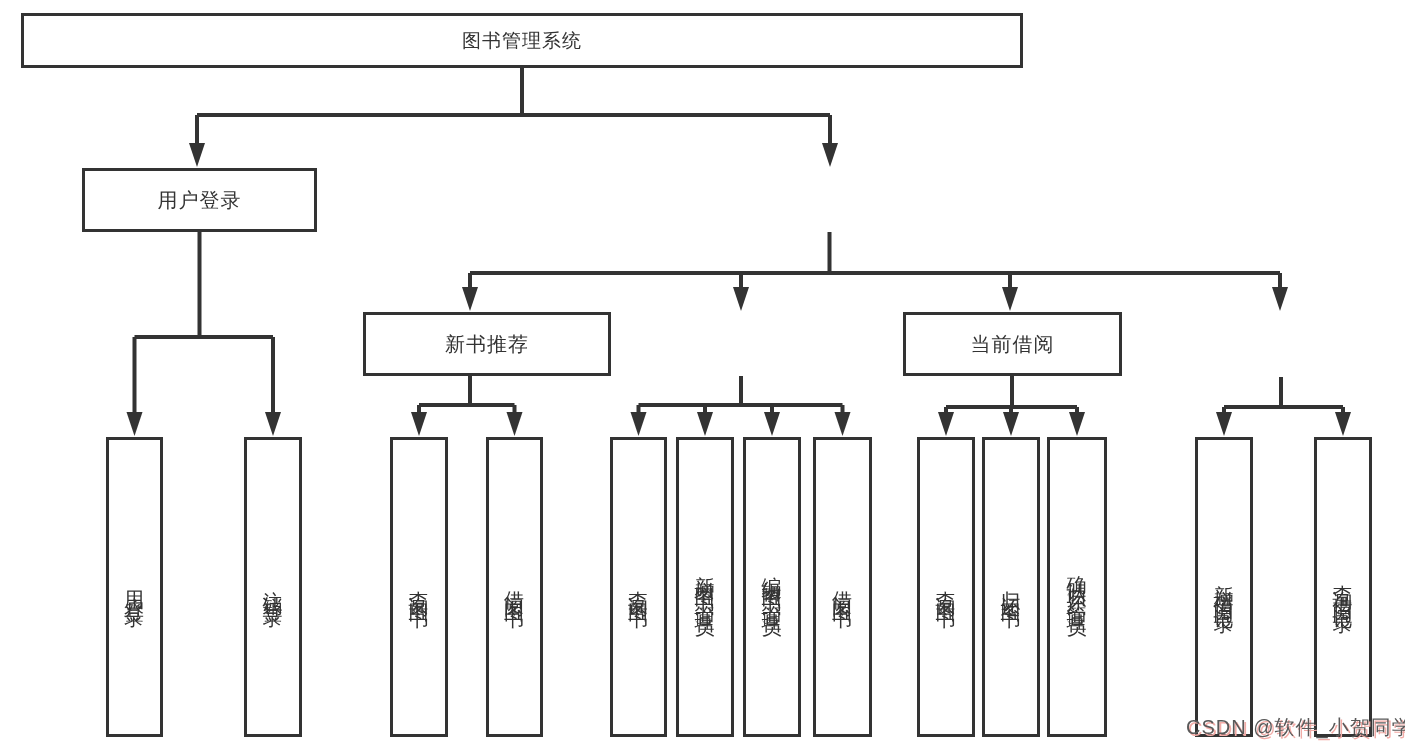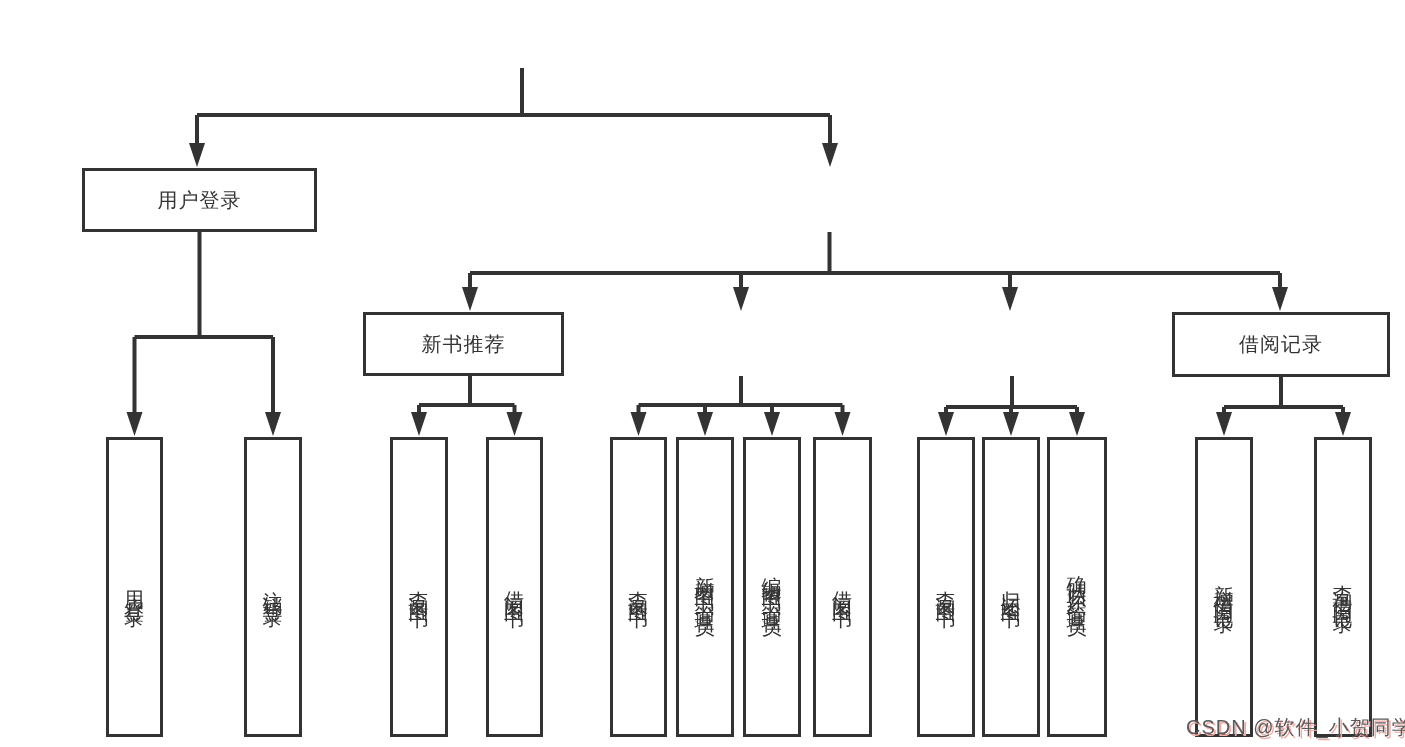--- a/index.html
+++ b/index.html
@@ -90,25 +90,26 @@
       <polygon points="764,412 780,412 772,436"></polygon>
       <polygon points="834.5,412 850.5,412 842.5,436"></polygon>
       <polygon points="938,412 954,412 946,436"></polygon>
       <polygon points="1003,412 1019,412 1011,436"></polygon>
       <polygon points="1069,412 1085,412 1077,436"></polygon>
       <polygon points="1216,412 1232,412 1224,436"></polygon>
       <polygon points="1335,412 1351,412 1343,436"></polygon>
     </g>
   </svg>
 
+  <div class="node root" style="left:21px; top:13px; width:1002px; height:55px;">图书管理系统</div>
 
   <div class="node" style="left:82px; top:168px; width:235px; height:64px;">用户登录</div>
 
-  <div class="node" style="left:363px; top:312px; width:201px; height:64px;">新书推荐</div>
-  <div class="node" style="left:1172px; top:312px; width:218px; height:65px;">借阅记录</div>
+  <div class="node" style="left:363px; top:312px; width:248px; height:64px;">新书推荐</div>
+  <div class="node" style="left:903px; top:312px; width:219px; height:64px;">当前借阅</div>
 
   <div class="leaf" style="left:106px; width:57px;">用户登录</div>
   <div class="leaf" style="left:244px; width:58px;">注销登录</div>
 
   <div class="leaf" style="left:390px; width:58px;">查询图书</div>
   <div class="leaf" style="left:486px; width:57px;">借阅图书</div>
 
   <div class="leaf" style="left:610px; width:57px;">查询图书</div>
   <div class="leaf" style="left:676px; width:58px;">新增图书（管理员）</div>
   <div class="leaf" style="left:743px; width:58px;">编辑图书（管理员）</div>

